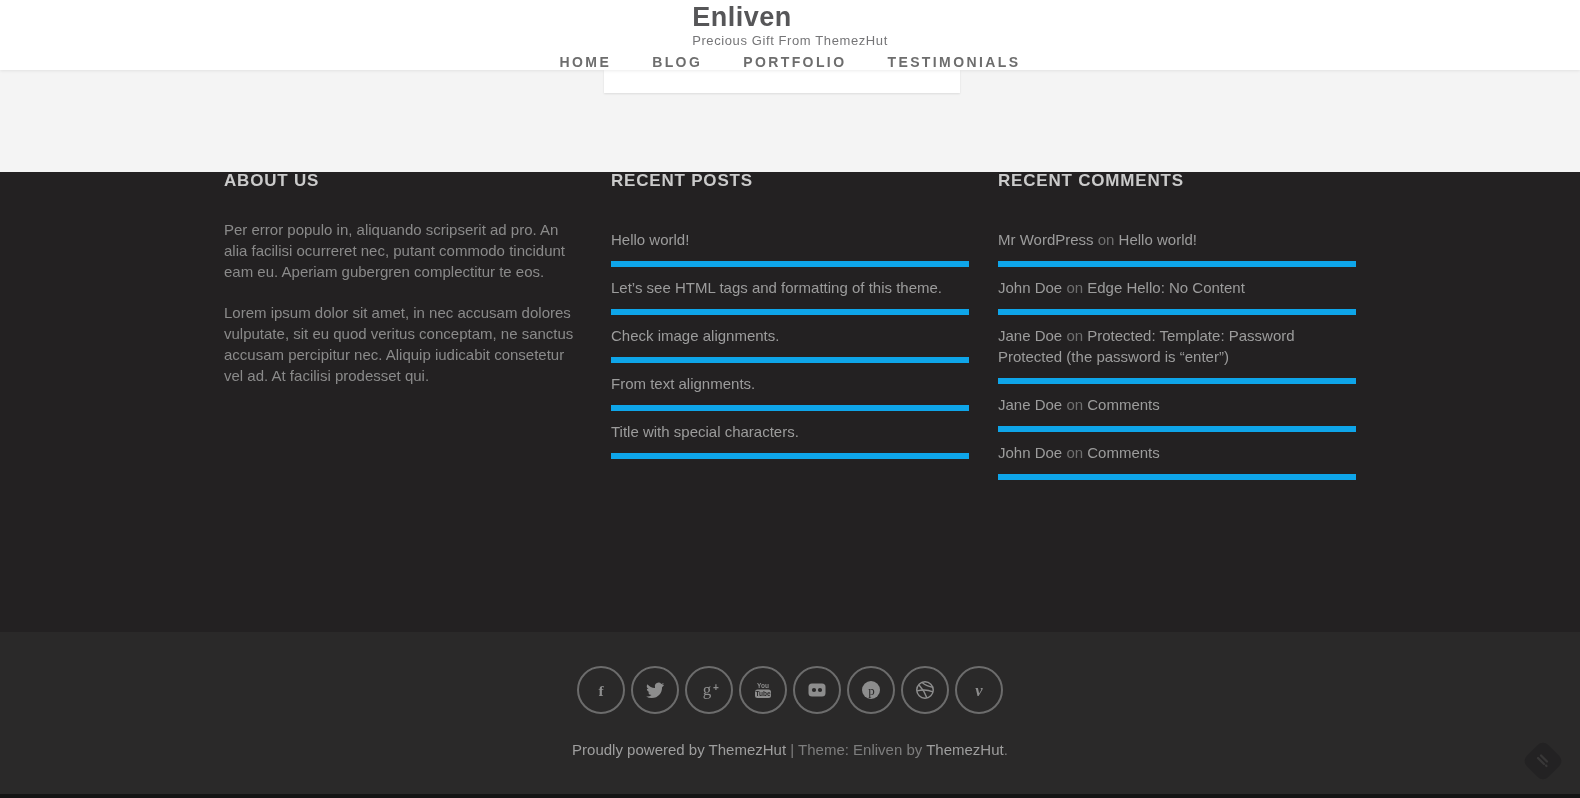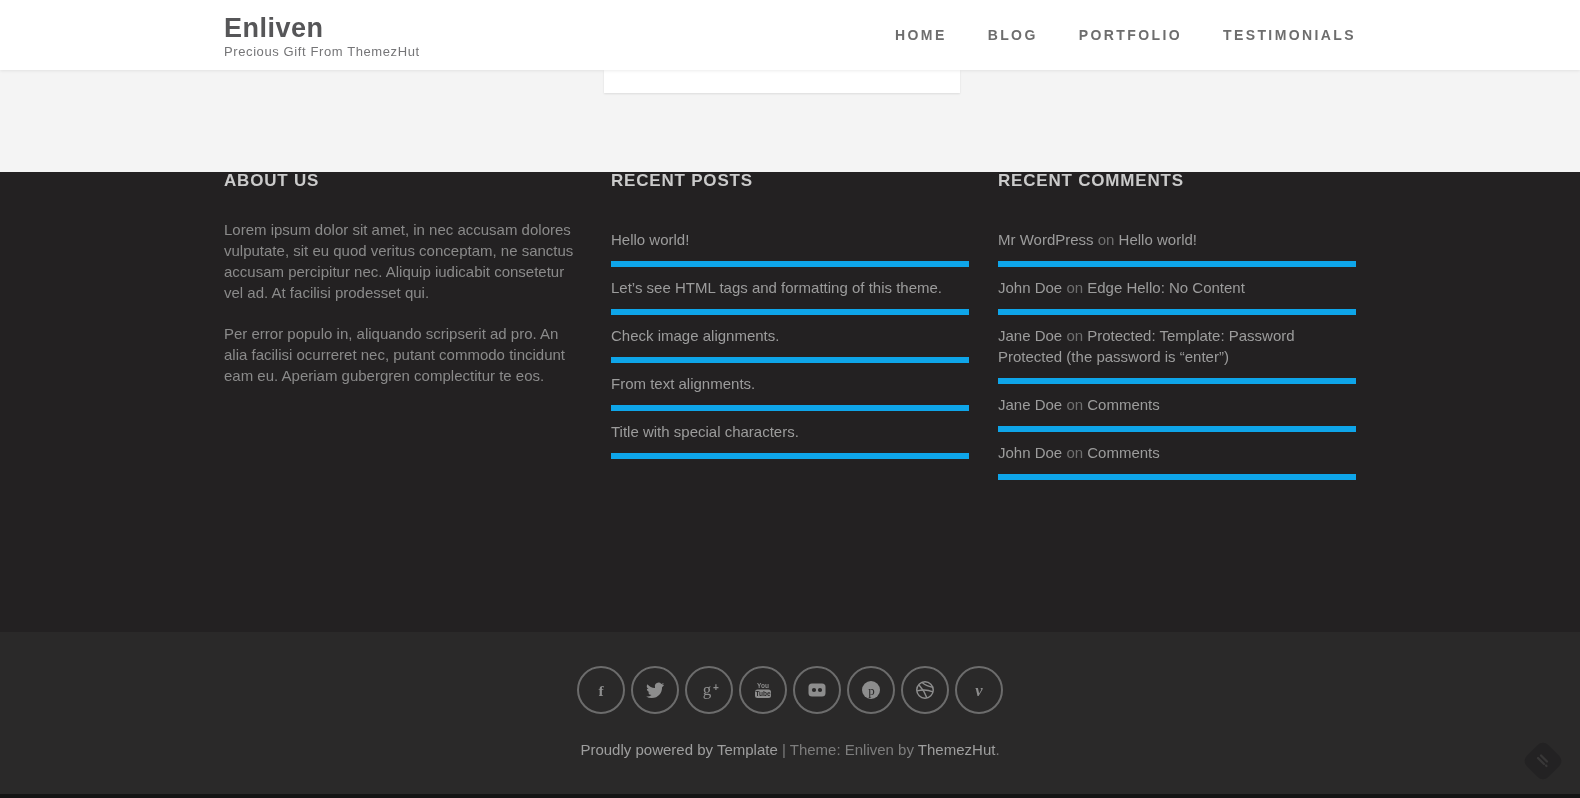--- a/index.html
+++ b/index.html
@@ -4,21 +4,21 @@
 <style>
   * { margin:0; padding:0; box-sizing:border-box; }
   html,body { width:1580px; height:798px; overflow:hidden;
     font-family:"Liberation Sans", sans-serif; background:#f4f4f4; }
   a { text-decoration:none; cursor:pointer; }
 
   
   .site-header { height:70px; background:#ffffff; box-shadow:0 1px 3px rgba(0,0,0,0.08);
     position:relative; z-index:3; }
   .container { width:1132px; margin:0 auto; }
-  .header-inner { display:flex; justify-content:space-between; align-items:center; height:70px; }
+  .header-inner { display:flex; justify-content:space-between; align-items:center; height:70px;flex-direction:column; }
   .branding { padding-top:2px; }
   .site-title { font-size:27px; font-weight:bold; color:#565658; letter-spacing:0.5px; line-height:30px; }
   .site-tagline { font-size:13px; color:#757577; letter-spacing:0.6px; margin-top:1px;text-align:center; }
   .main-nav { display:flex; gap:41px; }
   .nav-item { font-size:14px; color:#6d6d6d; letter-spacing:2.4px; font-weight:bold;
     text-transform:uppercase; }
 
   
   .content-strip { height:102px; background:#f4f4f4; position:relative; }
   .content-card { position:absolute; left:604px; top:0; width:356px; height:23px;
@@ -76,22 +76,22 @@
 <div class="content-strip">
   <div class="content-card"></div>
 </div>
 
 <div class="footer-widgets">
   <div class="container widgets-row">
 
     <section class="widget">
       <h3 class="widget-title">ABOUT US</h3>
       <div class="about-text">
+        <p>Per error populo in, aliquando scripserit ad pro. An alia facilisi ocurreret nec, putant commodo tincidunt eam eu. Aperiam gubergren complectitur te eos.</p>
         <p>Lorem ipsum dolor sit amet, in nec accusam dolores vulputate, sit eu quod veritus conceptam, ne sanctus accusam percipitur nec. Aliquip iudicabit consetetur vel ad. At facilisi prodesset qui.</p>
-        <p>Per error populo in, aliquando scripserit ad pro. An alia facilisi ocurreret nec, putant commodo tincidunt eam eu. Aperiam gubergren complectitur te eos.</p>
       </div>
     </section>
 
     <section class="widget">
       <h3 class="widget-title">RECENT POSTS</h3>
       <ul class="w-list">
         <li><a class="post-link">Hello world!</a></li>
         <li><a class="post-link">Let’s see HTML tags and formatting of this theme.</a></li>
         <li><a class="post-link">Check image alignments.</a></li>
         <li><a class="post-link">From text alignments.</a></li>
@@ -195,21 +195,21 @@
       <span>
         <svg width="22" height="22" viewBox="0 0 24 24">
             <text x="12" y="18" text-anchor="middle" font-size="18" font-weight="bold" font-style="italic" font-family="Liberation Serif, serif" fill="currentColor">v</text>
           </svg>
       </span>
     </a>
 
   </div>
 
   <div class="credit">
-    <a>Proudly powered by Template</a><span> | </span><span>Theme: Enliven by </span><a>ThemezHut</a><span>.</span>
+    <a>Proudly powered by ThemezHut</a><span> | </span><span>Theme: Enliven by </span><a>ThemezHut</a><span>.</span>
   </div>
 
   <div class="mini-badge">
     <svg width="16" height="16" viewBox="0 0 16 16" stroke="#4a4949" stroke-width="2.2" stroke-linecap="round">
       <line x1="3" y1="5" x2="9" y2="11"></line>
       <line x1="6" y1="2.5" x2="12" y2="8.5"></line>
       <line x1="11" y1="12.5" x2="11.5" y2="13"></line>
     </svg>
   </div>
 </div>

